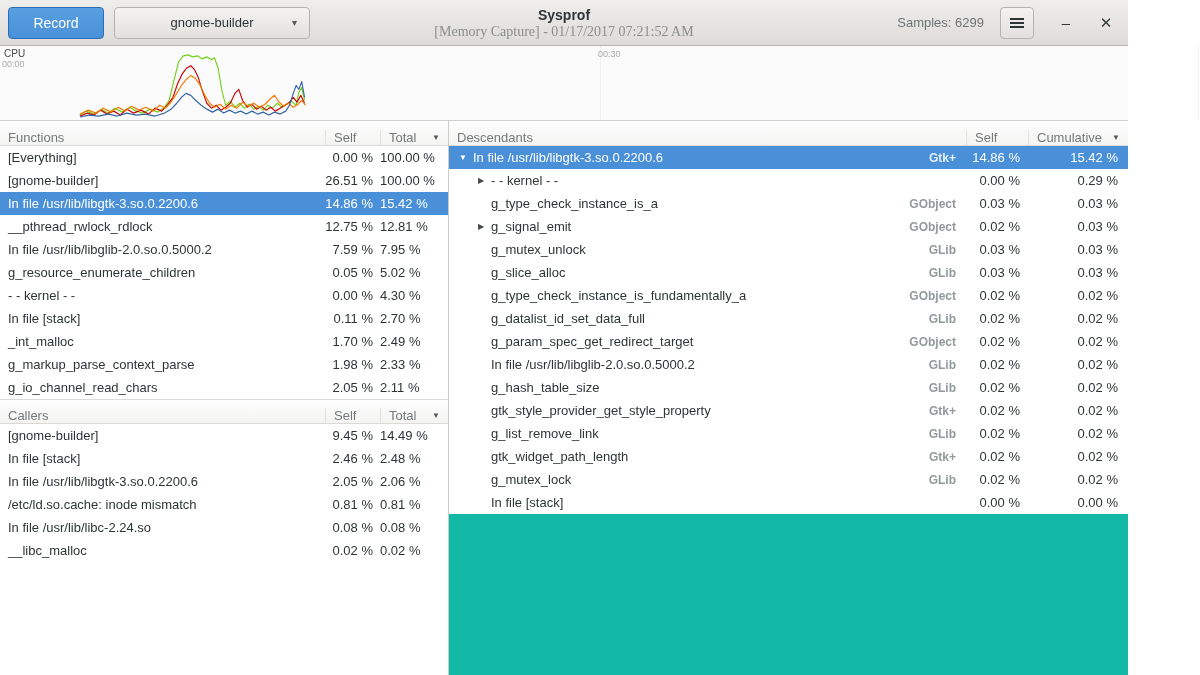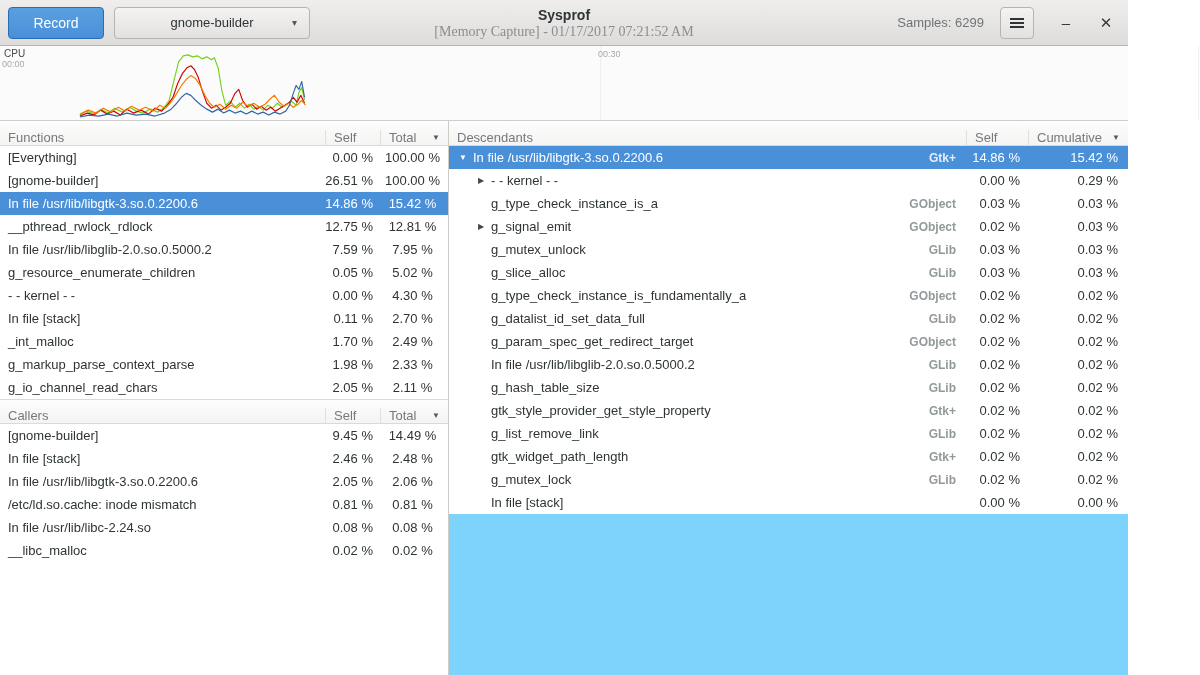--- a/index.html
+++ b/index.html
@@ -37,39 +37,39 @@
   .cpu-area svg { position:absolute; left:0; top:0; width:100%; height:100%; }
   .cpu-label { position:absolute; left:4px; top:2px; font-size:10px; color:#45494b; }
   .time-label { position:absolute; font-size:9px; color:#a6a8a9; }
   .t0 { left:2px; top:13px; }
   .t30 { left:598px; top:3px; }
   .gridline { position:absolute; top:0; bottom:0; width:1px; background:rgba(0,0,0,0.05); }
 
   
   .main { flex:1; display:flex; min-height:0; background:#fff; }
   .left-panel { flex:0 0 448px; width:448px; display:flex; flex-direction:column; background:#fff; }
-  .right-panel { flex:1; border-left:1px solid #cfccc8; display:flex; flex-direction:column; background:#7dd3fc; }
+  .right-panel { flex:1; border-left:1px solid #cfccc8; display:flex; flex-direction:column; background:#14b8a6; }
 
   .thead { flex:0 0 25px; height:25px; display:flex; background:linear-gradient(#fdfdfd,#f4f4f3);
     border-bottom:1px solid #dcdad7; color:#75797b;align-items:flex-end; }
   .thead.bordered-top { border-top:1px solid #dcdad7; }
   .hcell { display:flex; align-items:center; padding:0 8px; white-space:nowrap; }
   .hcell + .hcell { border-left:1px solid #e2e0dd; }
   .hcell.grow { flex:1; }
   .hcell.w-self { width:55px; flex:0 0 55px; }
   .hcell.w-total { width:68px; flex:0 0 68px; justify-content:space-between; }
   .hcell.w-dself { width:62px; flex:0 0 62px; }
   .hcell.w-dcum { width:100px; flex:0 0 100px; justify-content:space-between; }
   .sort-arrow { font-size:8px; color:#55595c; margin-left:4px; }
 
   .tbody { overflow:hidden; }
   .trow, .drow { height:23px; display:flex; align-items:center; background:#fff; }
   .trow .name { flex:1; padding-left:8px; white-space:nowrap; overflow:hidden; }
   .trow .self { width:55px; flex:0 0 55px; text-align:right; padding-right:7px; }
-  .trow .total { width:68px; flex:0 0 68px; text-align:center; padding-right:3px; }
+  .trow .total { width:68px; flex:0 0 68px; text-align:left; padding-right:3px; }
   .trow.selected, .drow.selected { background:#4a90d9; color:#fff; }
 
   .drow { padding-left:6px; }
   .indent { flex:0 0 auto; }
   .expander { width:16px; flex:0 0 16px; font-size:8px; color:#46494c; display:flex;
     align-items:center; justify-content:center; }
   .drow.selected .expander { color:#fff; }
   .drow .name { flex:1; padding-left:2px; white-space:nowrap; overflow:hidden; }
   .libtag { color:#92999b; font-size:12px; padding-right:10px; flex:0 0 auto;font-weight:bold; }
   .drow.selected .libtag { color:rgba(255,255,255,0.85); }

